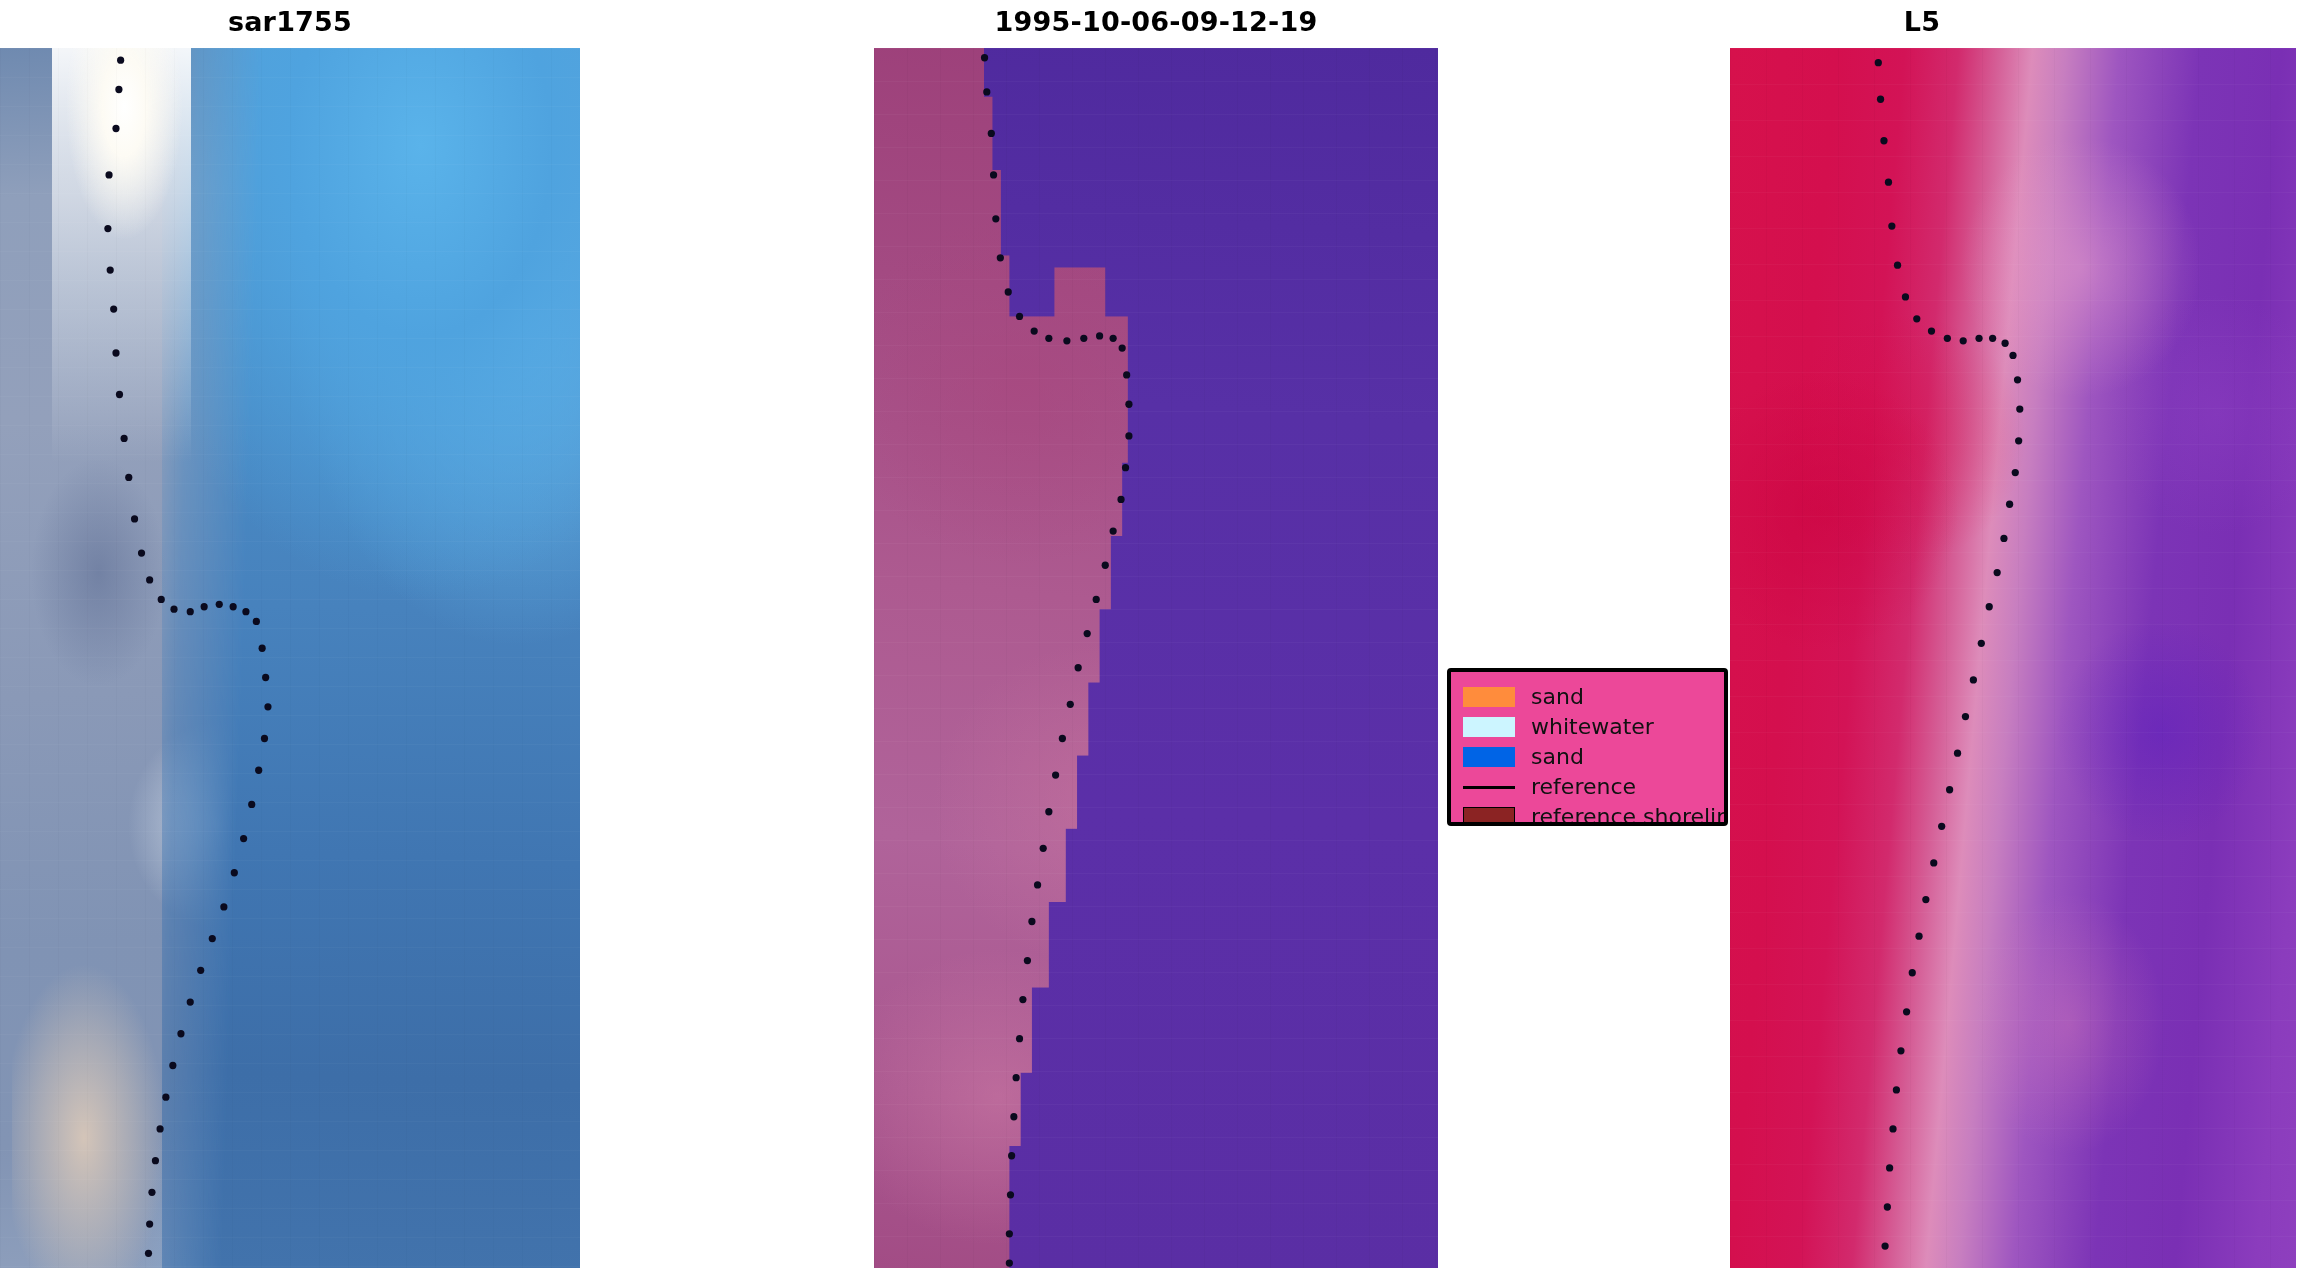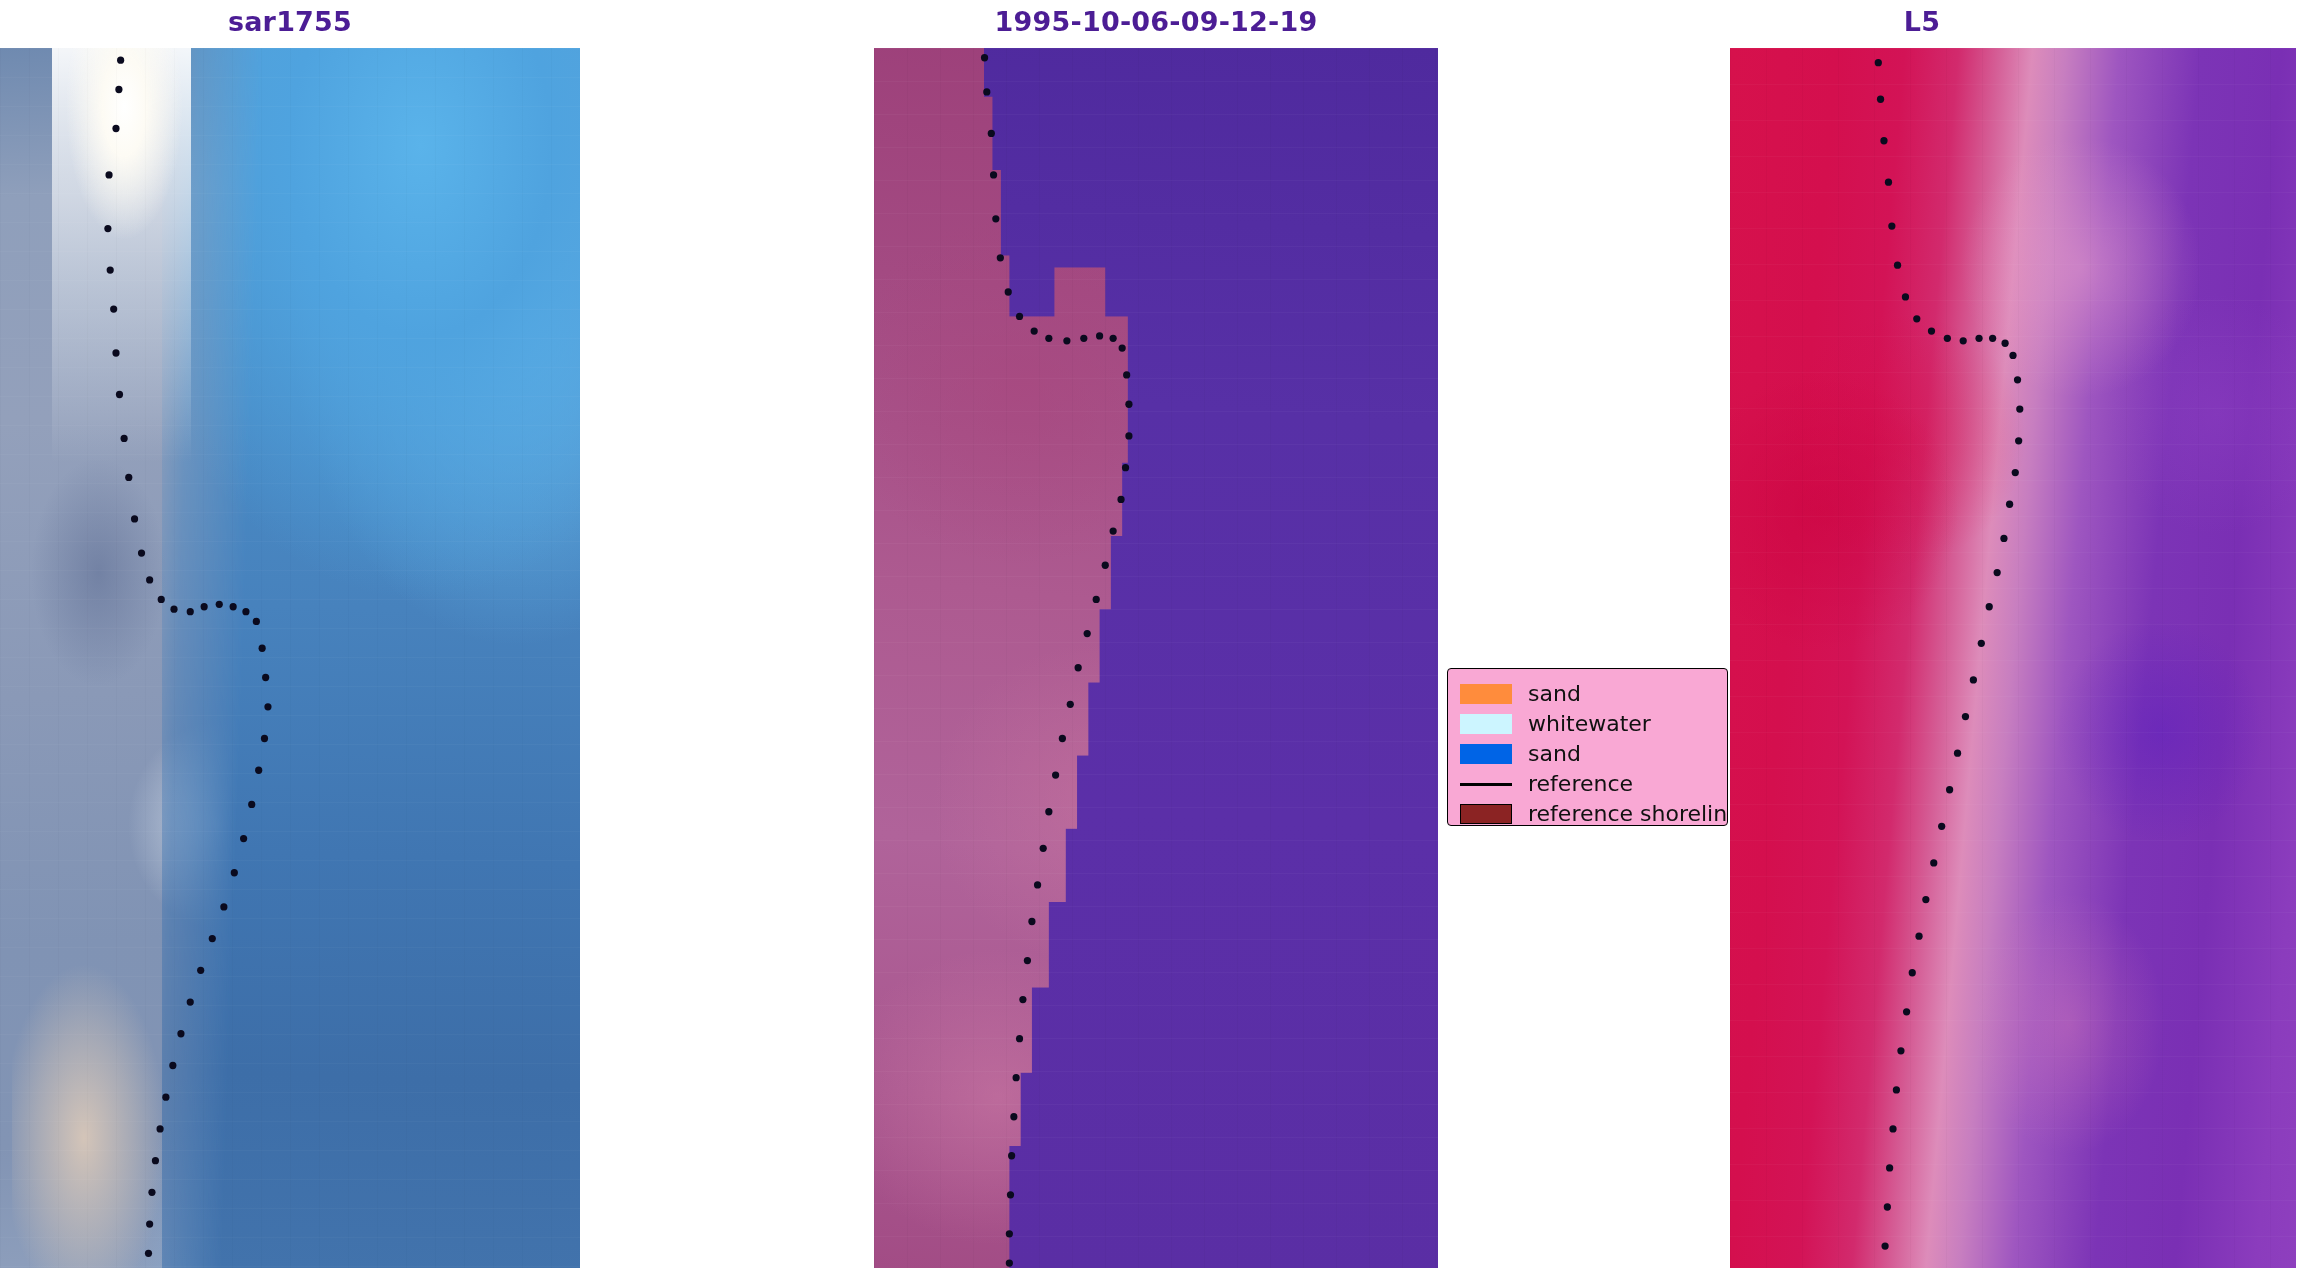--- a/index.html
+++ b/index.html
@@ -1,21 +1,21 @@
 <!DOCTYPE html>
 <html><head>
 <meta charset="utf-8">
 <style>
   html,body{margin:0;padding:0;background:#ffffff;}
   body{width:2309px;height:1283px;position:relative;overflow:hidden;
        font-family:"DejaVu Sans","Liberation Sans",sans-serif;}
 
   .panel{position:absolute;overflow:hidden;}
   .panel-title{position:absolute;top:0;height:44px;line-height:44px;
-      text-align:center;font-weight:bold;font-size:27px;color:#4c1d95;
+      text-align:center;font-weight:bold;font-size:27px;color:#000000;
       letter-spacing:0.2px;}
 
   .imgwrap{position:absolute;inset:0;}
   .layer{position:absolute;inset:0;}
 
   
   .p1-base{
     background:
       linear-gradient(100deg,
         rgba(255,255,255,0) 0%, rgba(255,255,255,0) 44%,
@@ -86,21 +86,21 @@
       radial-gradient(22% 14% at 60% 80%, rgba(225,130,185,.35) 0%, rgba(225,130,185,0) 76%);}
   .p3-pix{position:absolute;inset:0;opacity:.22;
     background-image:
       linear-gradient(rgba(255,255,255,.14) 1px, transparent 1px),
       linear-gradient(90deg, rgba(0,0,0,.10) 1px, transparent 1px);
     background-size:36px 36px,36px 36px;}
 
   .shore-svg{position:absolute;inset:0;width:100%;height:100%;}
 
   
-  .legend{position:absolute;background:#f9a8d4;border:1px solid #000000;
+  .legend{position:absolute;background:#ec4899;border:4px solid #000000;
      border-radius:4px;box-sizing:border-box;padding:10px 12px 10px 12px;
      box-shadow:0 0 0 0 rgba(0,0,0,0);overflow:hidden;}
   .legend-row{display:flex;align-items:center;height:30px;white-space:nowrap;}
   .swatch{width:52px;height:20px;flex:0 0 52px;margin-right:16px;}
   .swatch.line-sw{height:0;border-top:3px solid #000;}
   .swatch.bordered{border:1px solid #000;box-sizing:border-box;}
   .legend-label{font-size:22px;color:#111111;line-height:1;}
 </style>
 </head>
 <body>

